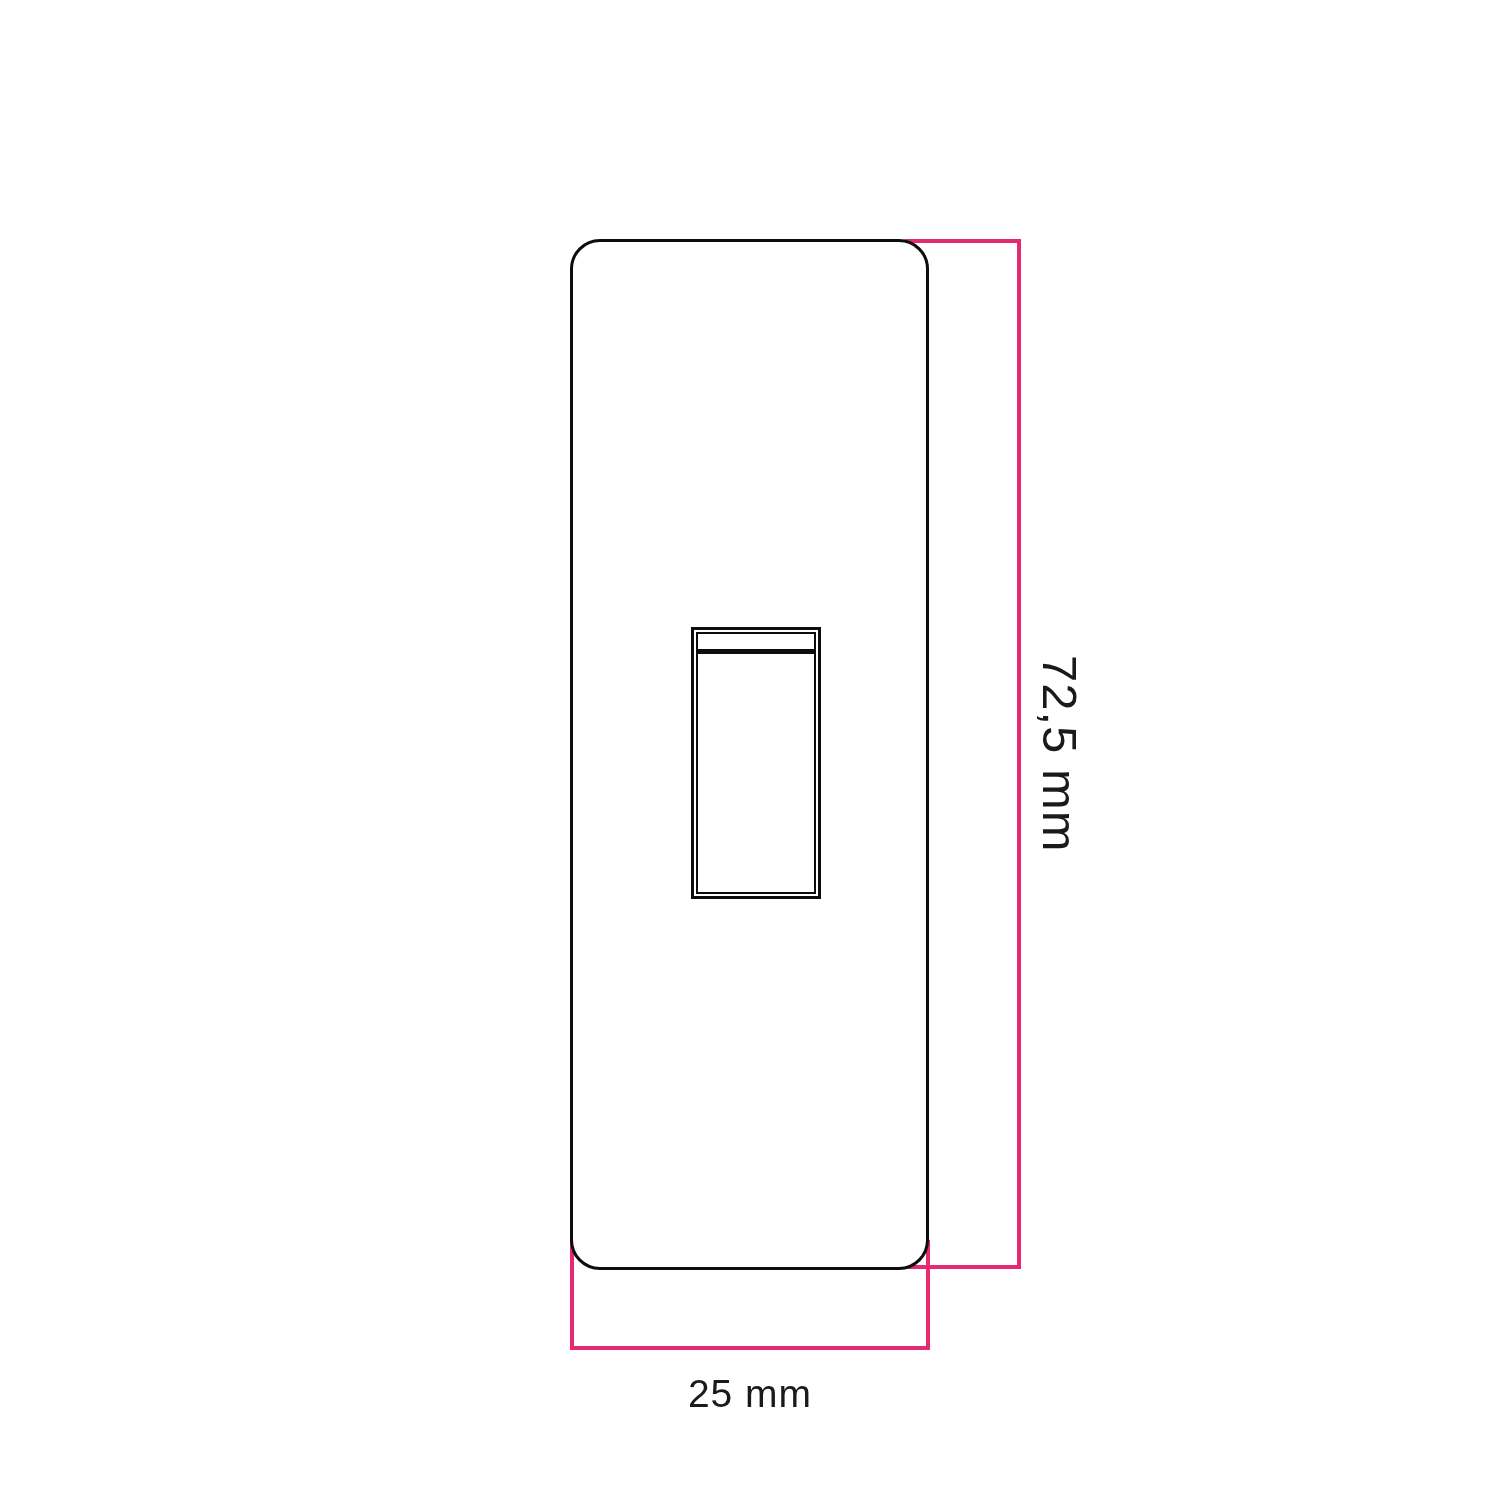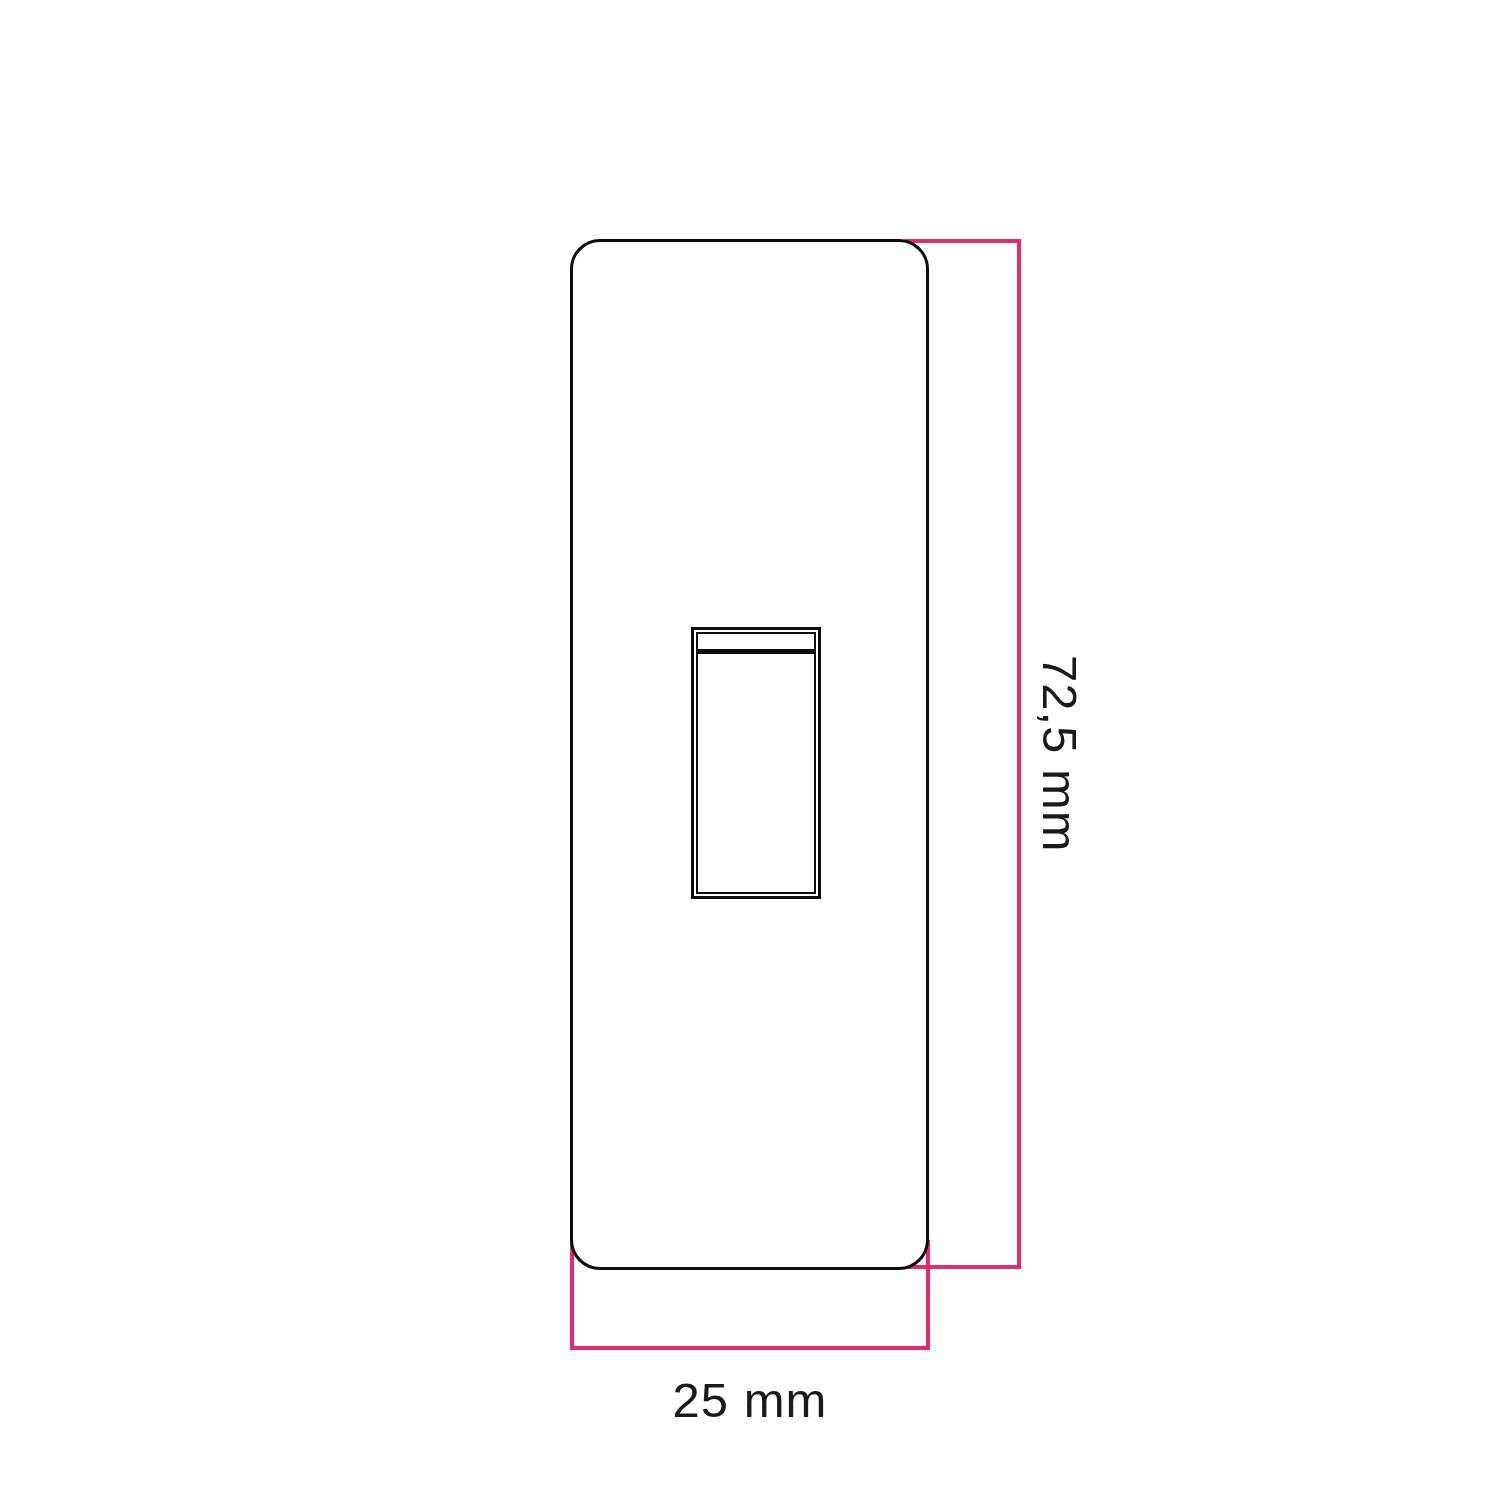--- a/index.html
+++ b/index.html
@@ -71,21 +71,21 @@
     top: 15px; height: 5px;
     background: var(--line);
   }
 
   
   .dim-label-h {
     position: absolute;
     left: 570px; top: 1372px;
     width: 360px;
     text-align: center;
-    font-size: 49px;
+    font-size: 39px;
     color: var(--text);
     z-index: 3;
     letter-spacing: 1px;
   }
   .dim-label-v {
     position: absolute;
     left: 1030px; top: 239px;
     height: 1030px;
     width: 58px;
     writing-mode: vertical-rl;

